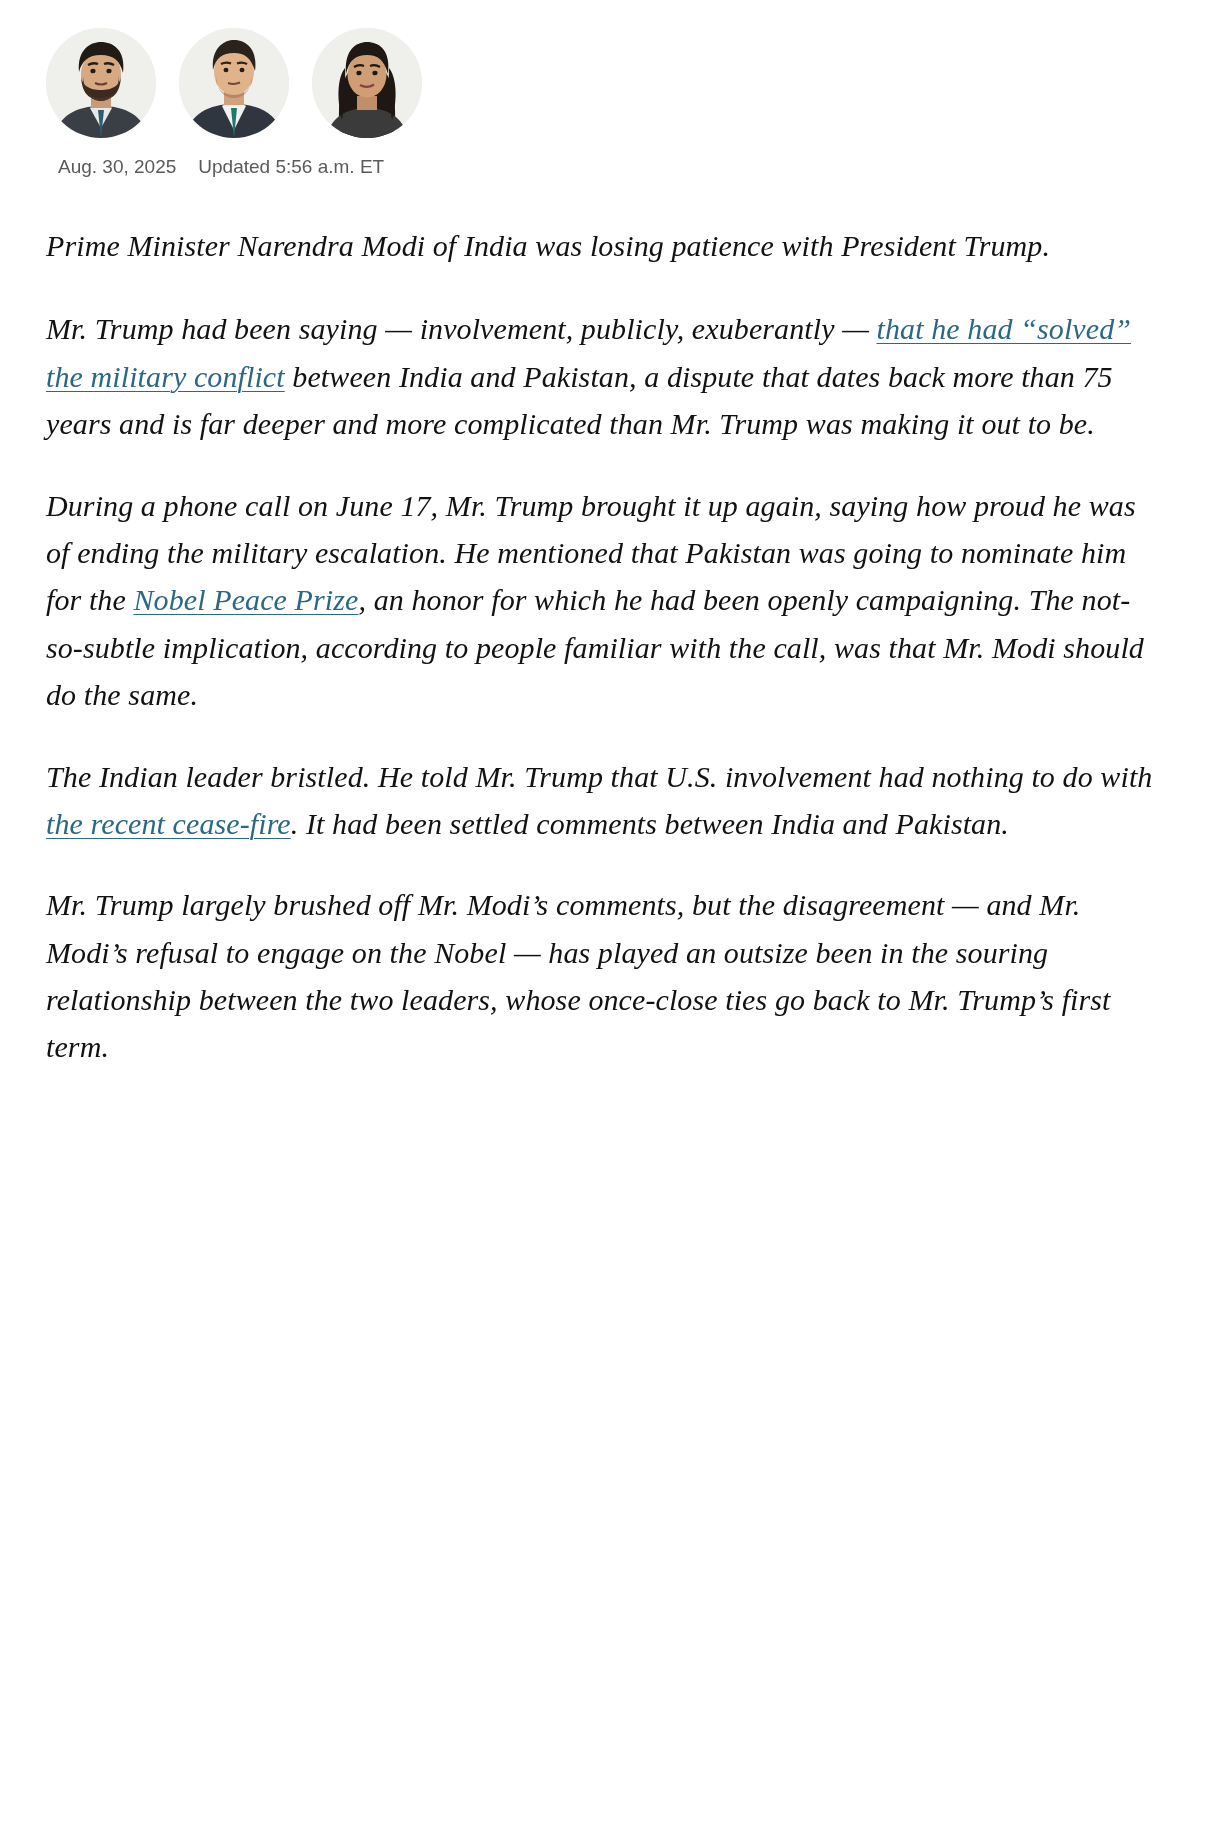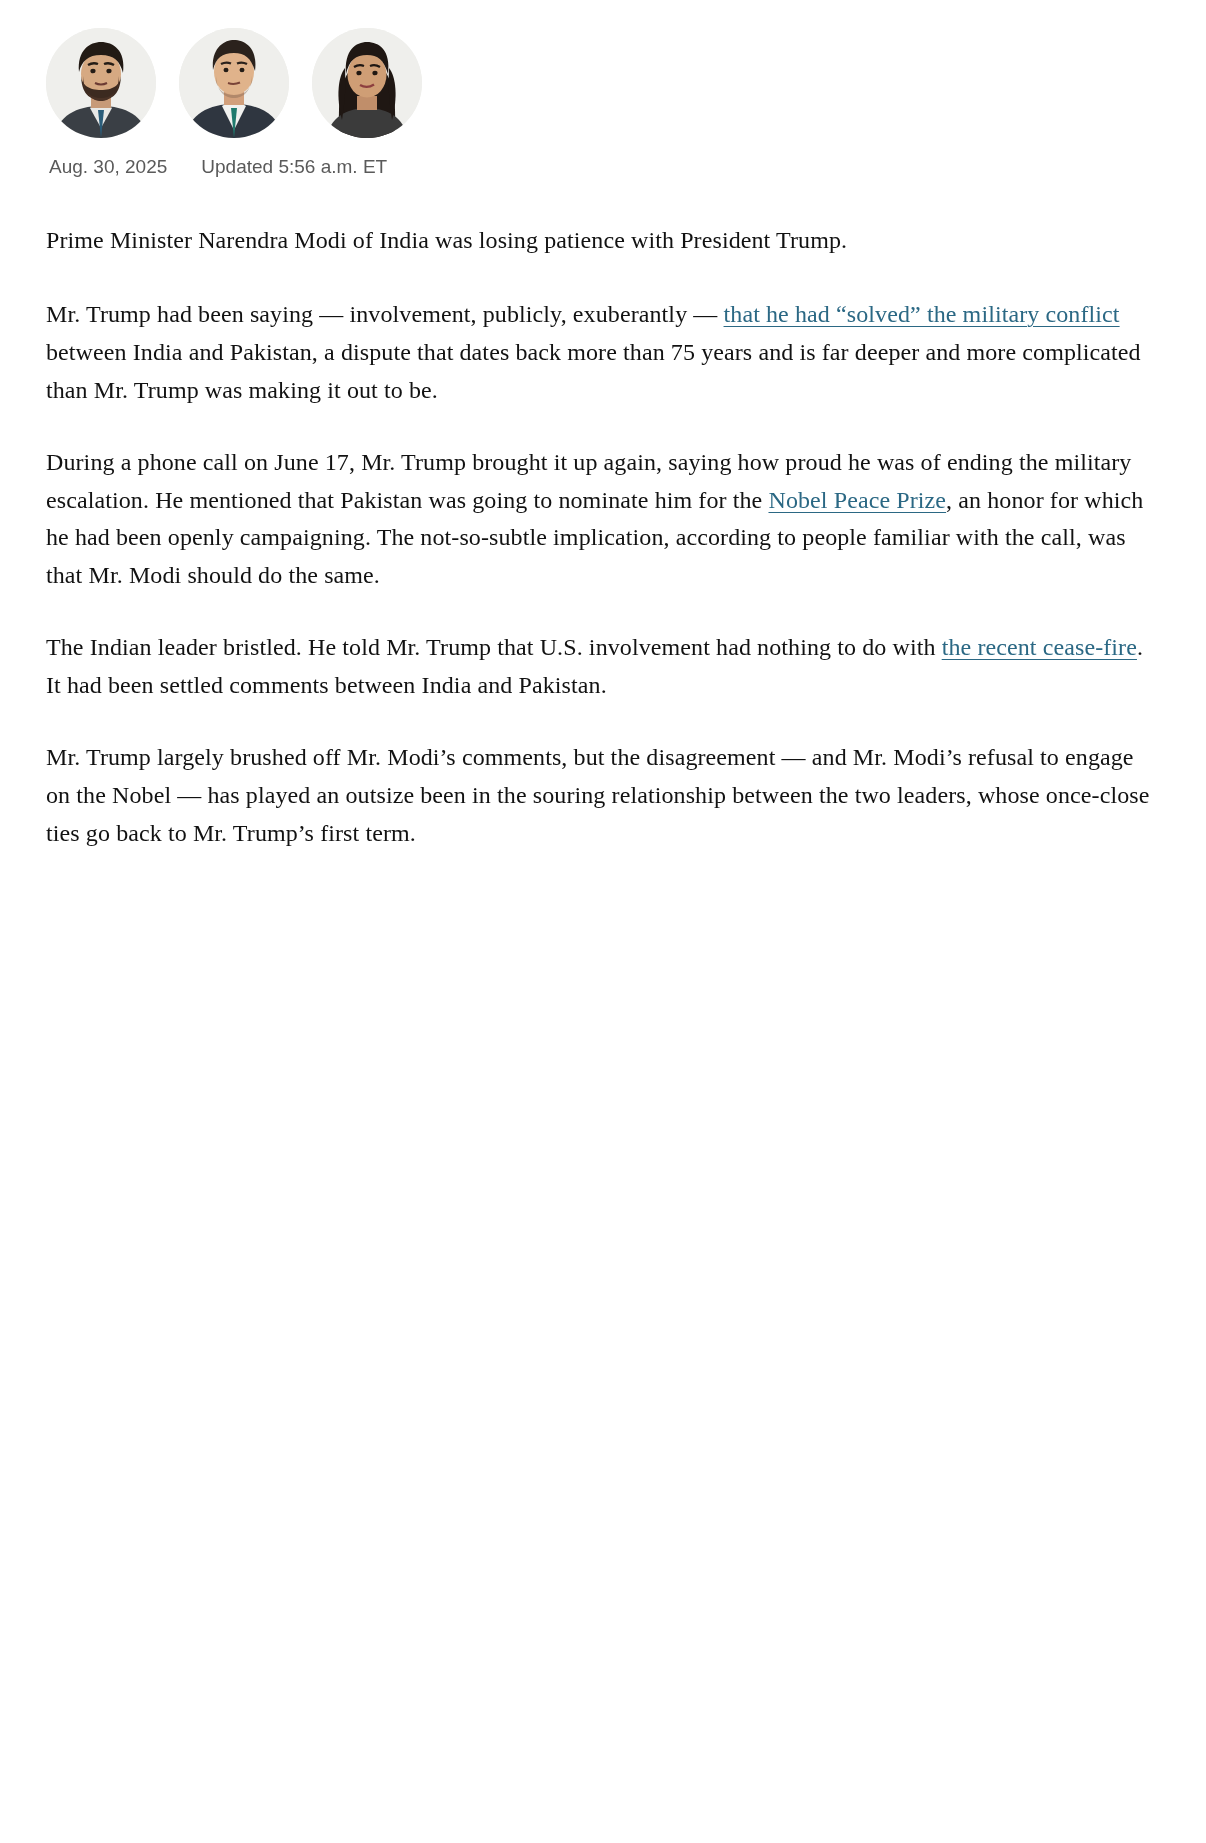--- a/index.html
+++ b/index.html
@@ -56,35 +56,36 @@
     font-size: 20.5px;
     line-height: 1.45;
     color: #363636;
     margin: 0 0 26px 0;
     max-width: 1070px;
   }
 
   .timestamp {
     font-size: 19px;
     color: #5a5a5a;
-    margin: 0 0 44px 3px;
+    margin: 0 0 44px 12px;
     display: flex;
-    gap: 34px;
+    gap: 22px;
     align-items: center;
   }
   .timestamp .updated { color: #5a5a5a; }
 
   
   .body p {
     font-family: "Liberation Serif", serif;
-    font-size: 24px;
+    font-size: 30px;
     line-height: 1.58;
     color: #121212;
     margin: 17px 0 34px 0;
     letter-spacing: 0.1px;
+    font-style: italic;
   }
   .body p.lede { margin-bottom: 36px; }
   .body a {
     color: #2b6884;
     text-decoration: underline;
     text-decoration-thickness: 1px;
     text-underline-offset: 4px;
   }
 </style>
 </head>

